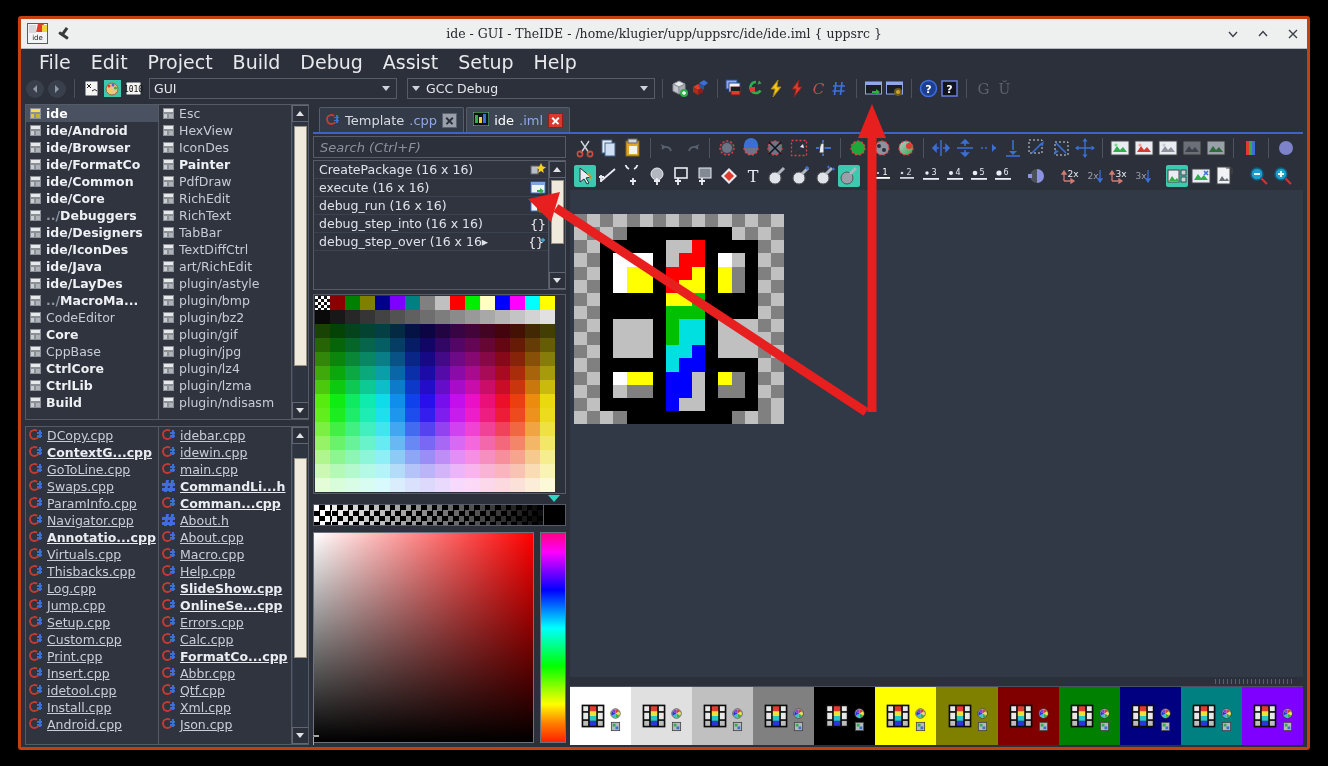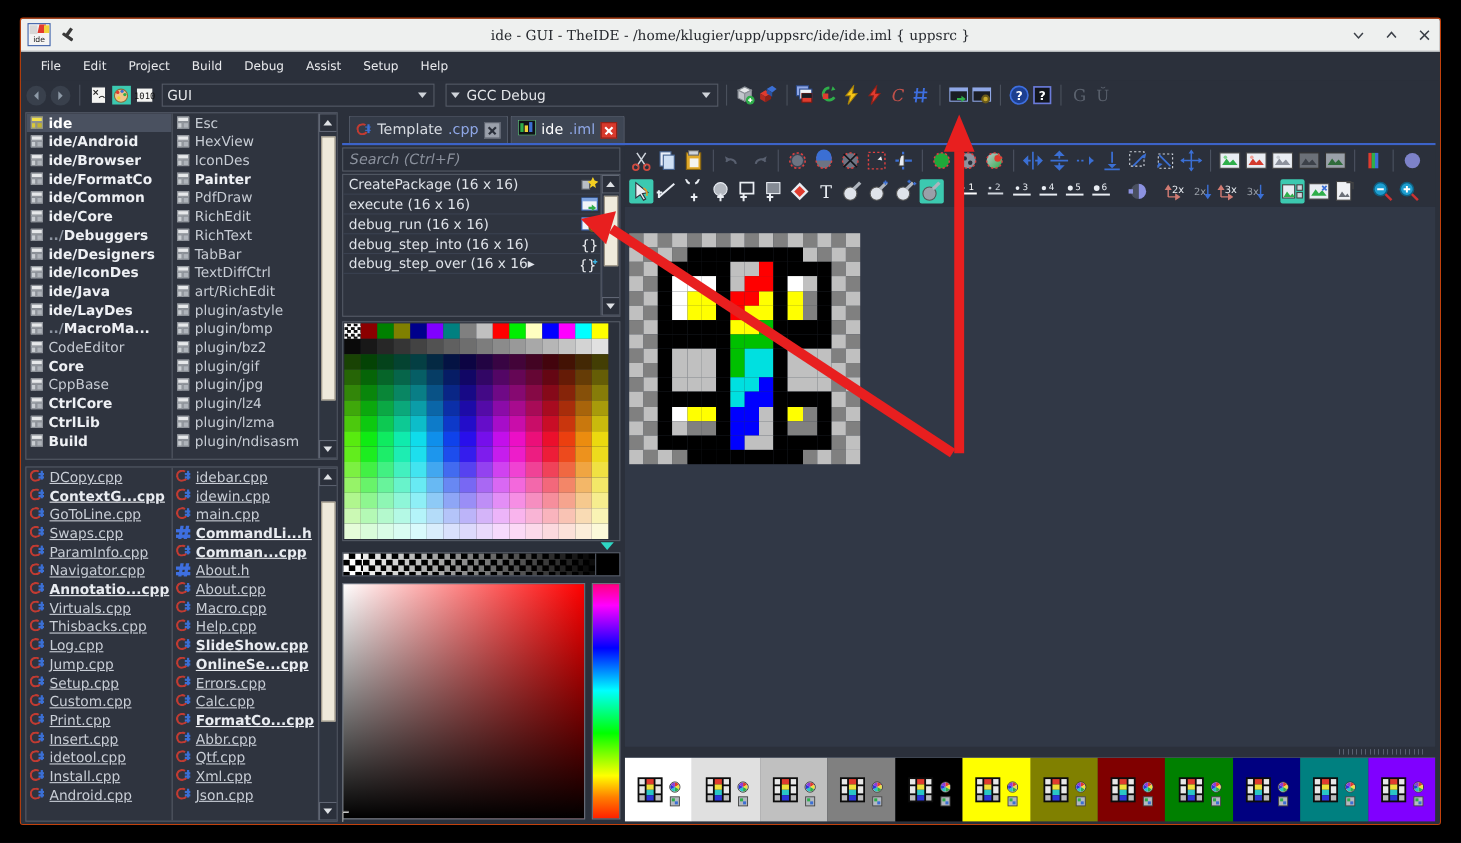--- a/index.html
+++ b/index.html
@@ -13,21 +13,21 @@
     position: relative;
     width: 1328px; height: 766px;
     background: #000;
   }
   
   #window {
     position: absolute;
     left: 18px; top: 16px;
     width: 1292px; height: 734px;
     background: #2b303b;
-    border: 1px solid #c2410c;
+    border: 3px solid #c2410c;
     border-radius: 3px;
     display: flex;
     flex-direction: column;
     overflow: hidden;
   }
   
   #titlebar {
     height: 30px;
     background: #eef0ef;
     border-bottom: 1px solid #b6b9bd;
@@ -73,21 +73,21 @@
   }
   .win-btn svg { display:block; }
   
   #menubar {
     height: 26px; flex: 0 0 26px;
     background: #2b303b;
     display: flex; align-items: center;
     padding-left: 8px;
   }
   .menu-item {
-    font-size: 11px; color: #e8e9ec;
+    font-size: 19px; color: #e8e9ec;
     padding: 3px 10px;
     font-family: "DejaVu Sans", sans-serif;
   }
   
   #maintoolbar {
     height: 27px; flex: 0 0 27px;
     background: #2b303b;
     display: flex; align-items: center;
     padding: 0 4px;
     gap: 2px;

